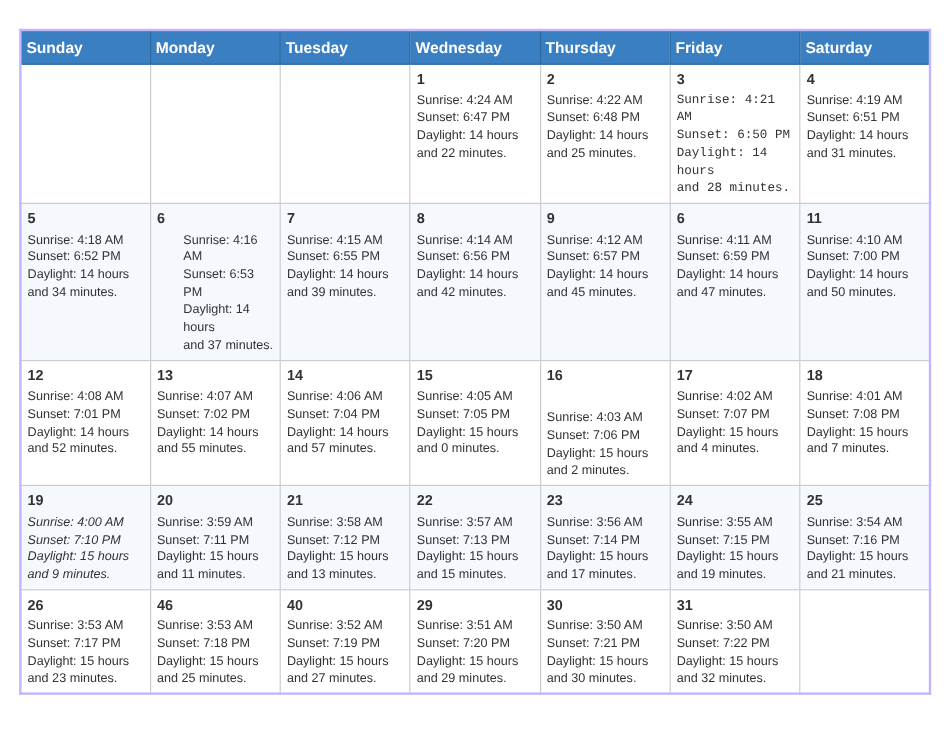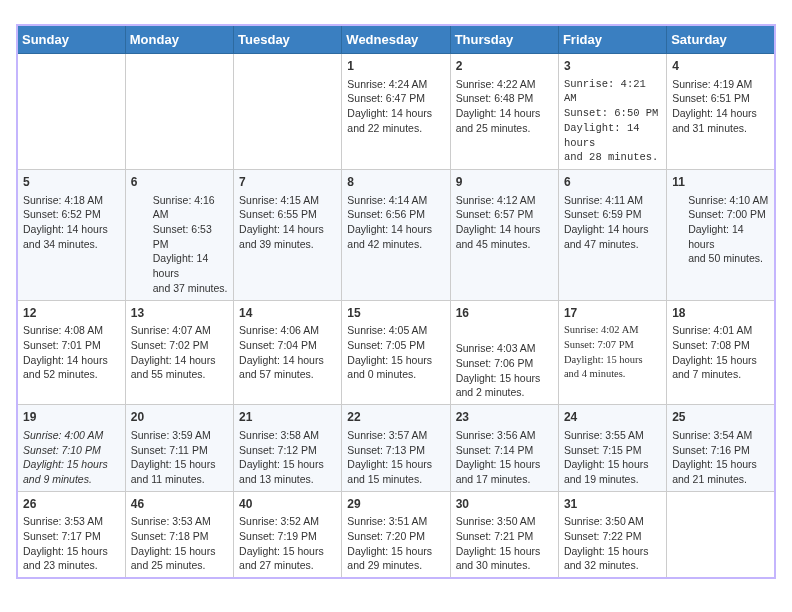--- a/index.html
+++ b/index.html
@@ -169,21 +169,21 @@
         </td>
         <td>
           <span class="day-num">6</span>
           <div class="day-info" style="white-space: pre-line;">Sunrise: 4:11 AM
 Sunset: 6:59 PM
 Daylight: 14 hours
 and 47 minutes.</div>
         </td>
         <td>
           <span class="day-num">11</span>
-          <div class="day-info" style="white-space: pre-line; margin-left: 16px;">Sunrise: 4:10 AM
+          <div class="day-info" style="white-space: pre-line;">Sunrise: 4:10 AM
 Sunset: 7:00 PM
 Daylight: 14 hours
 and 50 minutes.</div>
         </td>
       </tr>
       <tr>
         <td>
           <span class="day-num">12</span>
           <div class="day-info" style="white-space: pre-line;">Sunrise: 4:08 AM
 Sunset: 7:01 PM
@@ -213,21 +213,21 @@
         </td>
         <td>
           <span class="day-num">16</span>
           <div class="day-info" style="white-space: pre-line; margin-top: 20px;">Sunrise: 4:03 AM
 Sunset: 7:06 PM
 Daylight: 15 hours
 and 2 minutes.</div>
         </td>
         <td>
           <span class="day-num">17</span>
-          <div class="day-info" style="white-space: pre-line; font-family: Liberation Serif, serif;">Sunrise: 4:02 AM
+          <div class="day-info" style="white-space: pre-line;">Sunrise: 4:02 AM
 Sunset: 7:07 PM
 Daylight: 15 hours
 and 4 minutes.</div>
         </td>
         <td>
           <span class="day-num">18</span>
           <div class="day-info" style="white-space: pre-line;">Sunrise: 4:01 AM
 Sunset: 7:08 PM
 Daylight: 15 hours
 and 7 minutes.</div>

